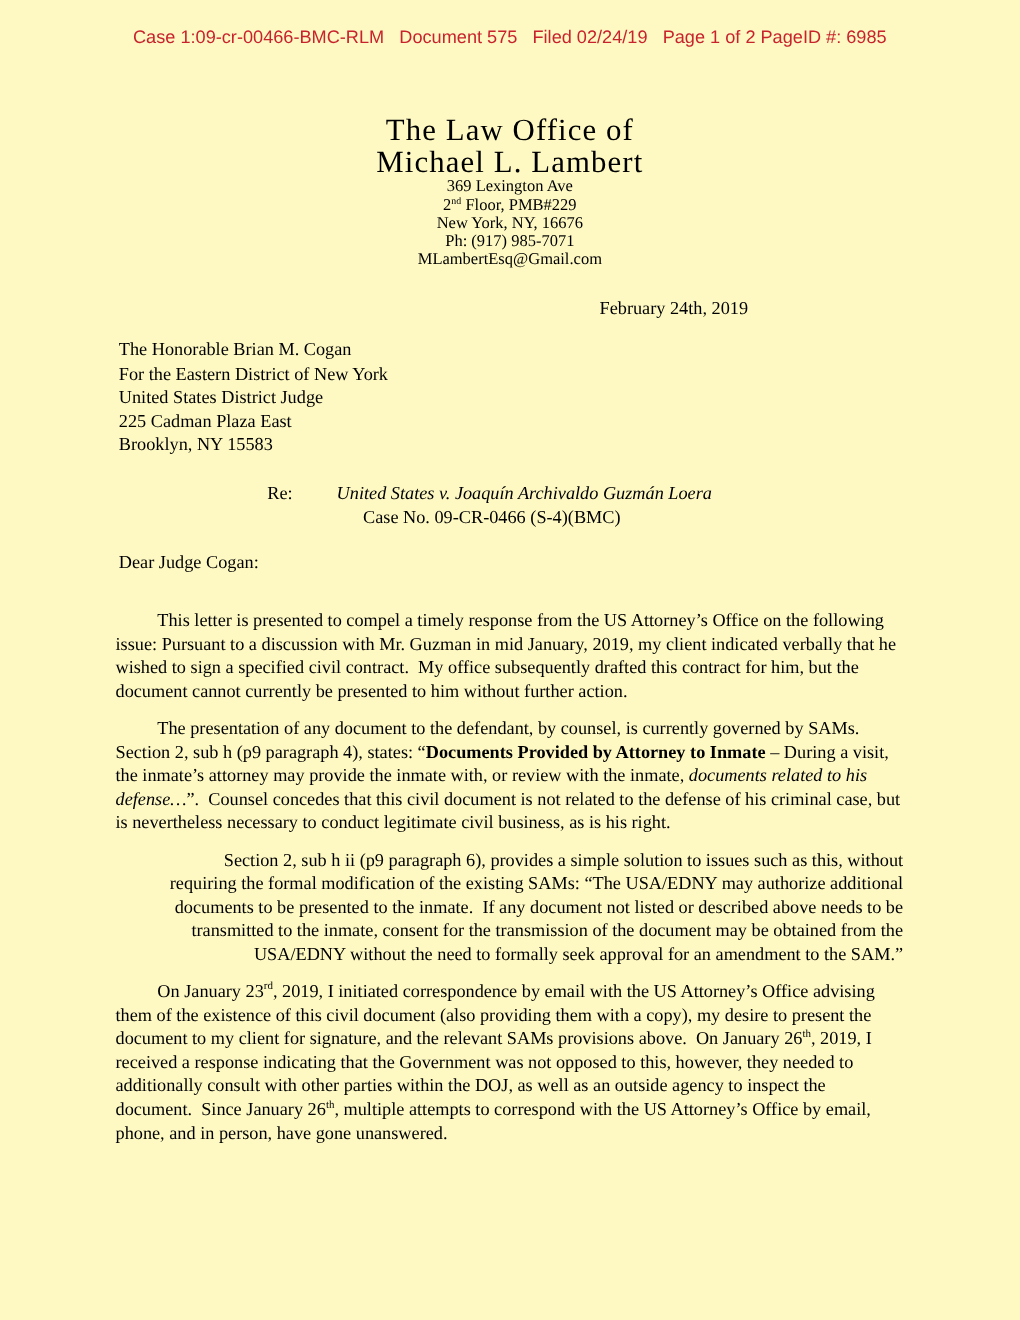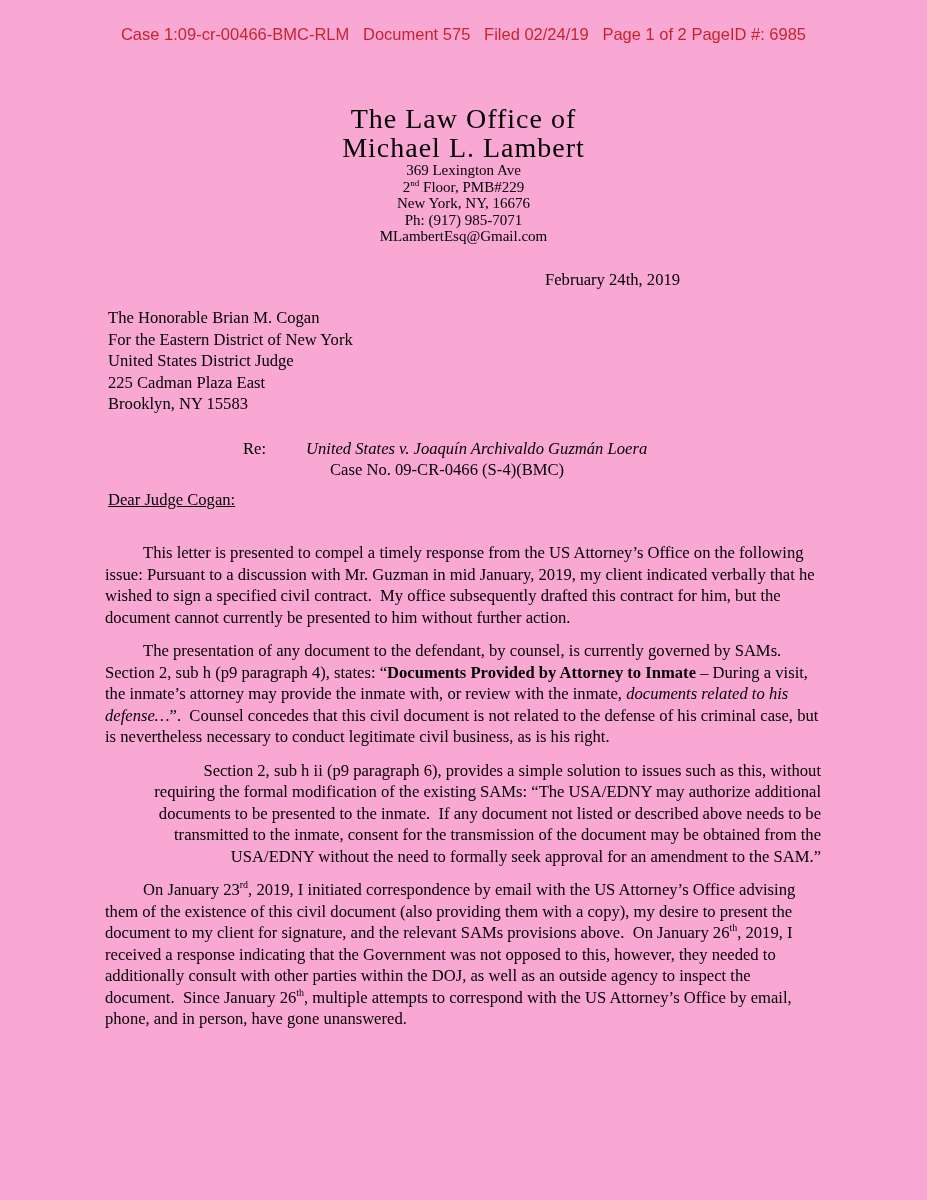--- a/index.html
+++ b/index.html
@@ -1,21 +1,21 @@
 <!DOCTYPE html>
 <html><head>
 <meta charset="utf-8">
 <style>
   html, body { margin: 0; padding: 0; background: #ffffff; }
   .page {
     position: relative;
     width: 927px;
     height: 1200px;
     margin: 0 auto;
-    background: #f9a8d4;
+    background: #fef9c3;
     color: #000000;
     font-family: "Liberation Serif", "DejaVu Serif", serif;
     font-size: 16.6px;
     overflow: hidden;
   }
   
   .stamp {
     padding-top: 24px;
     text-align: center;
     font-family: "Liberation Sans", "DejaVu Sans", sans-serif;
@@ -39,21 +39,21 @@
   .date-line { margin-top: 24px; margin-left: 545px; line-height: 21.5px; }
   
   .recipient { margin-top: 17px; margin-left: 108px; line-height: 21.5px; }
   
   .re-block { margin-top: 23px; line-height: 21.5px; }
   .re-line1 { margin-left: 243px; }
   .re-label { display: inline-block; width: 63px; }
   .case-name { font-style: italic; }
   .re-line2 { margin-left: 330px; }
   
-  .salutation { margin-top: 8px; margin-left: 108px; line-height: 21.5px; text-decoration: underline; }
+  .salutation { margin-top: 19px; margin-left: 108px; line-height: 21.5px; }
   
   .letter-body { margin-top: 32px; margin-left: 105px; width: 716px; }
   .letter-body p {
     margin: 0 0 12px 0;
     line-height: 21.5px;
     text-indent: 38px;
     white-space: pre-wrap;
     text-align: left;
   }
   .letter-body p.indent-lg { text-indent: 62px; text-align: right; }

